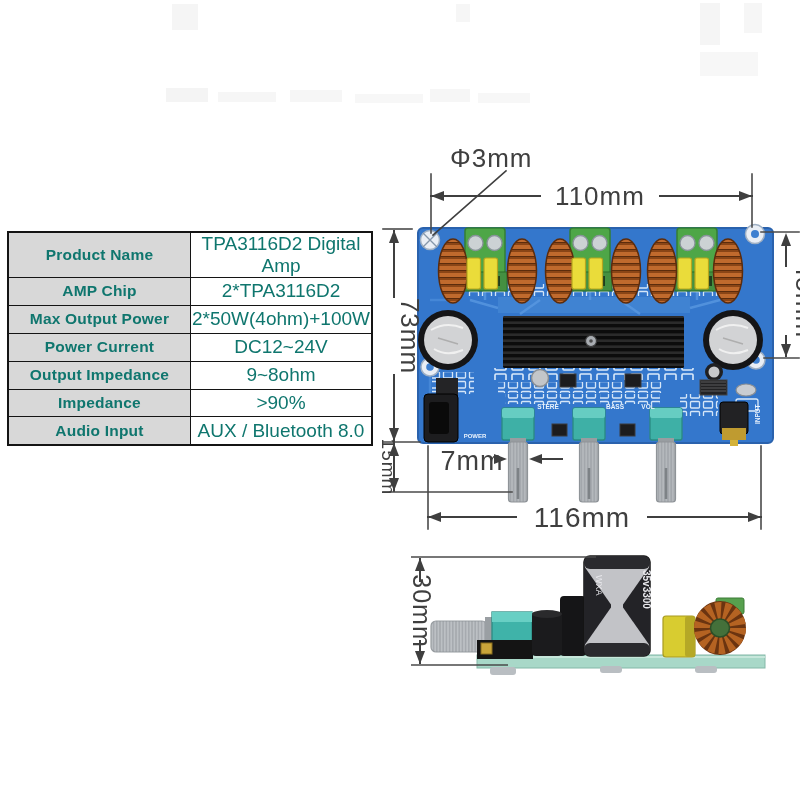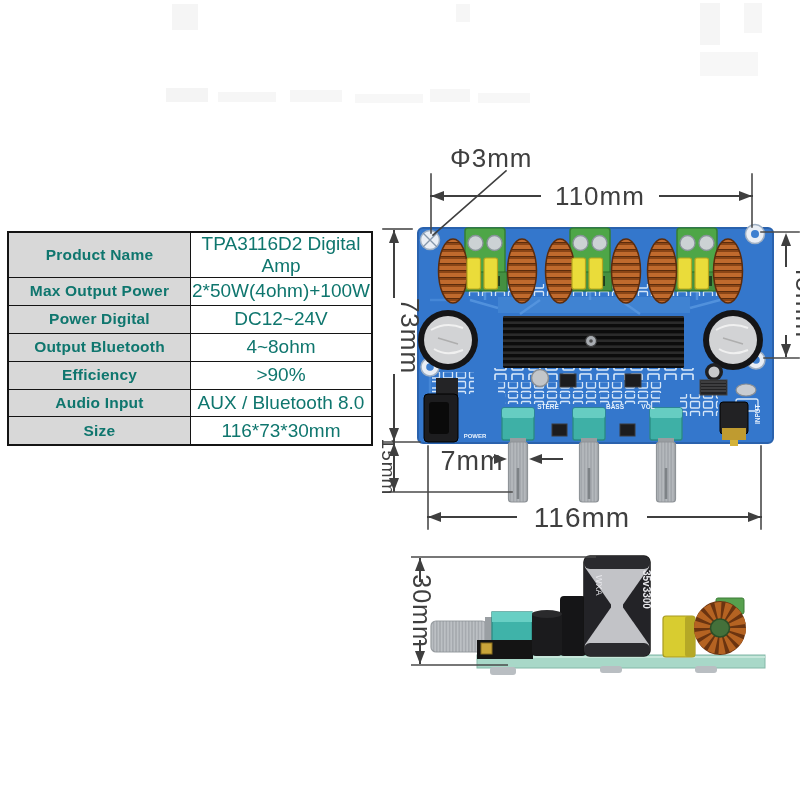--- a/index.html
+++ b/index.html
@@ -43,42 +43,42 @@
 
   
   <div class="specs-wrap">
     <table class="specs">
       <tbody>
           <tr>
             <td class="k">Product Name</td>
             <td class="v">TPA3116D2 Digital Amp</td>
           </tr>
           <tr>
+            <td class="k">AMP Chip</td>
+            <td class="v">2*TPA3116D2</td>
+          </tr>
+          <tr>
             <td class="k">Max Output Power</td>
             <td class="v">2*50W(4ohm)+100W</td>
           </tr>
           <tr>
-            <td class="k">Power Digital</td>
+            <td class="k">Power Current</td>
             <td class="v">DC12~24V</td>
           </tr>
           <tr>
-            <td class="k">Output Bluetooth</td>
-            <td class="v">4~8ohm</td>
-          </tr>
-          <tr>
-            <td class="k">Efficiency</td>
+            <td class="k">Output Impedance</td>
+            <td class="v">9~8ohm</td>
+          </tr>
+          <tr>
+            <td class="k">Impedance</td>
             <td class="v">&gt;90%</td>
           </tr>
           <tr>
             <td class="k">Audio Input</td>
             <td class="v">AUX / Bluetooth 8.0</td>
-          </tr>
-          <tr>
-            <td class="k">Size</td>
-            <td class="v">116*73*30mm</td>
           </tr>
         </tbody>
     </table>
   </div>
 
   
   <svg width="800" height="800" viewBox="0 0 800 800">
     <defs>
       <pattern id="coil" width="14" height="7" patternUnits="userSpaceOnUse">
         <rect width="14" height="7" fill="#8a4516"></rect>

